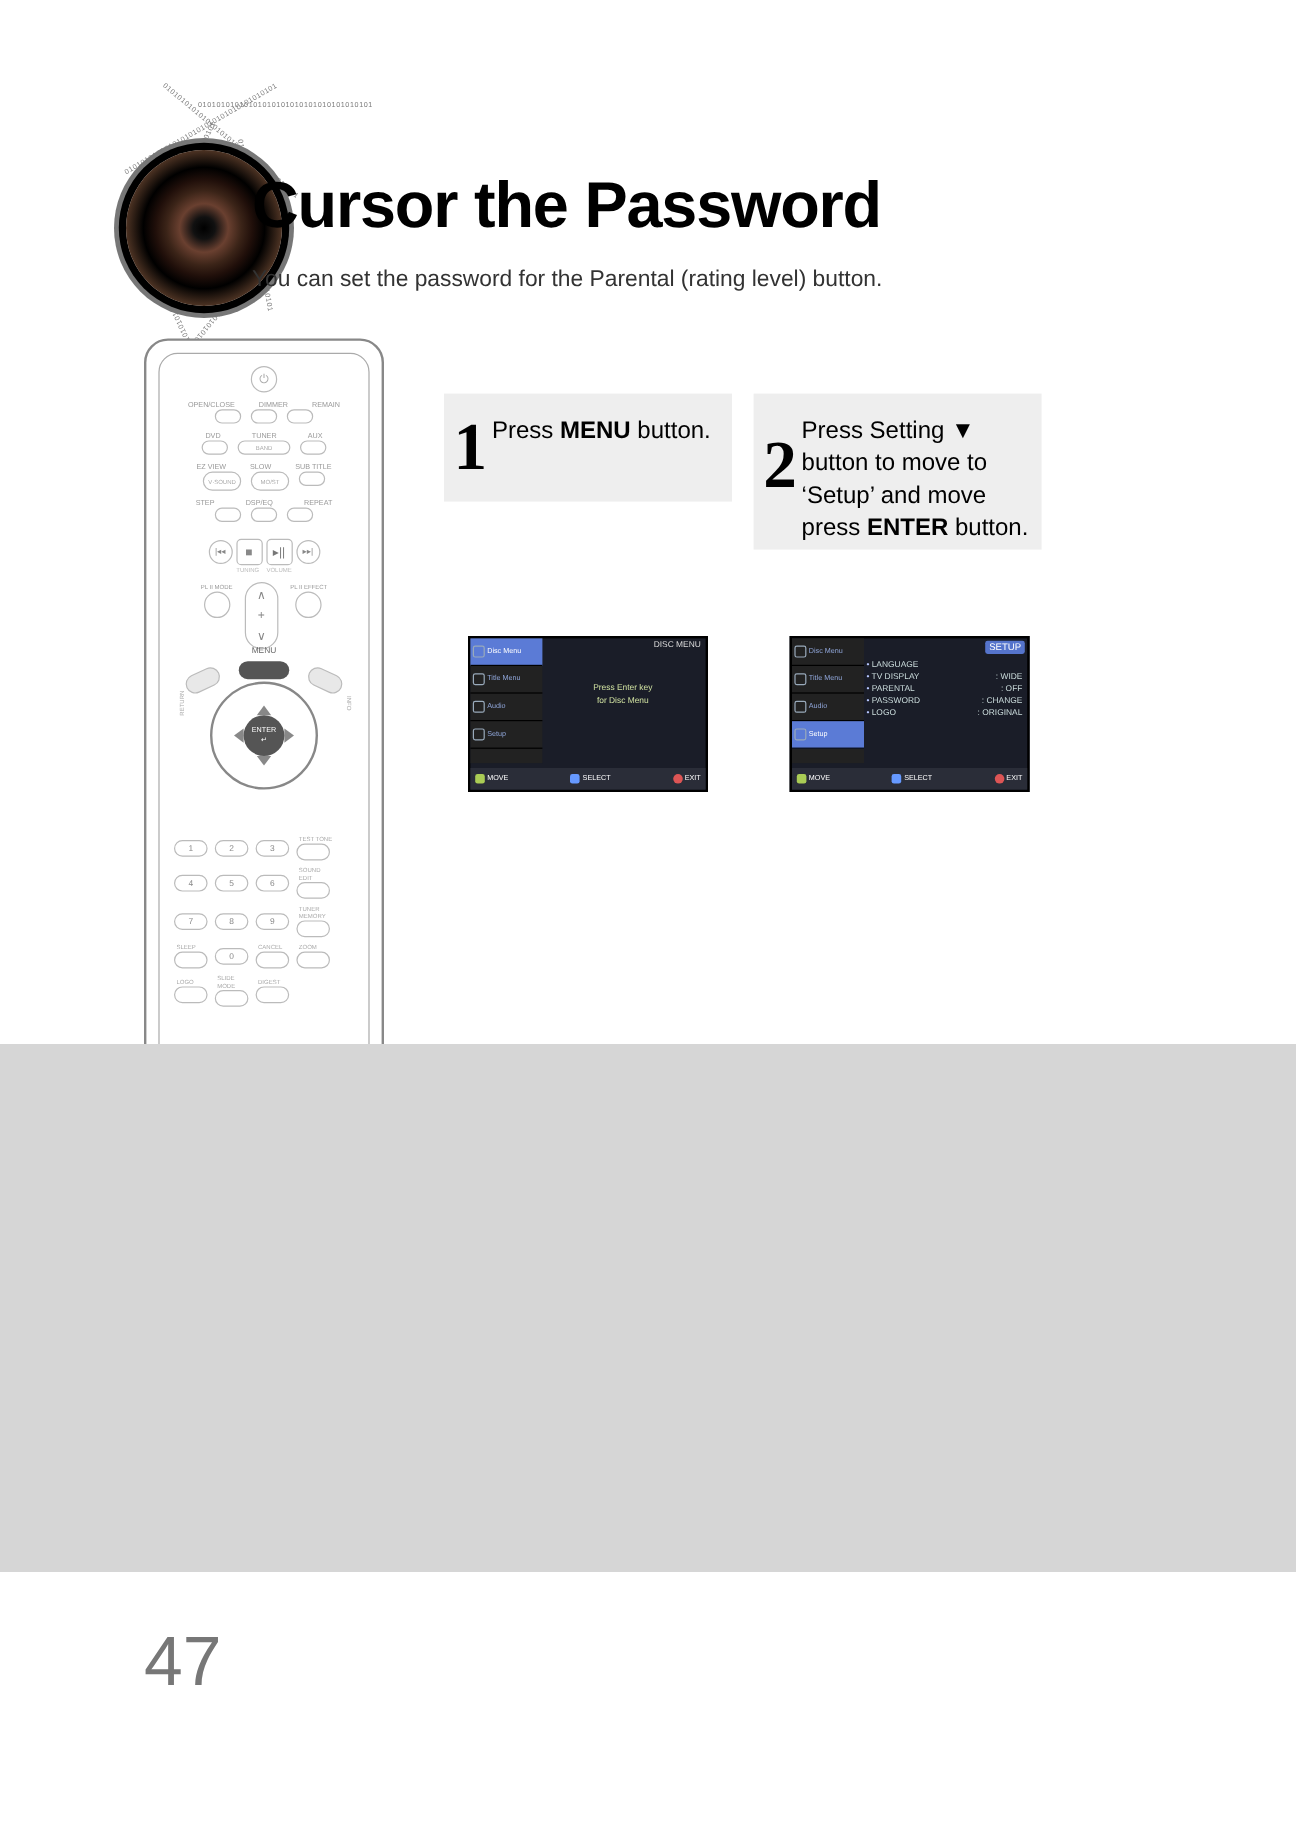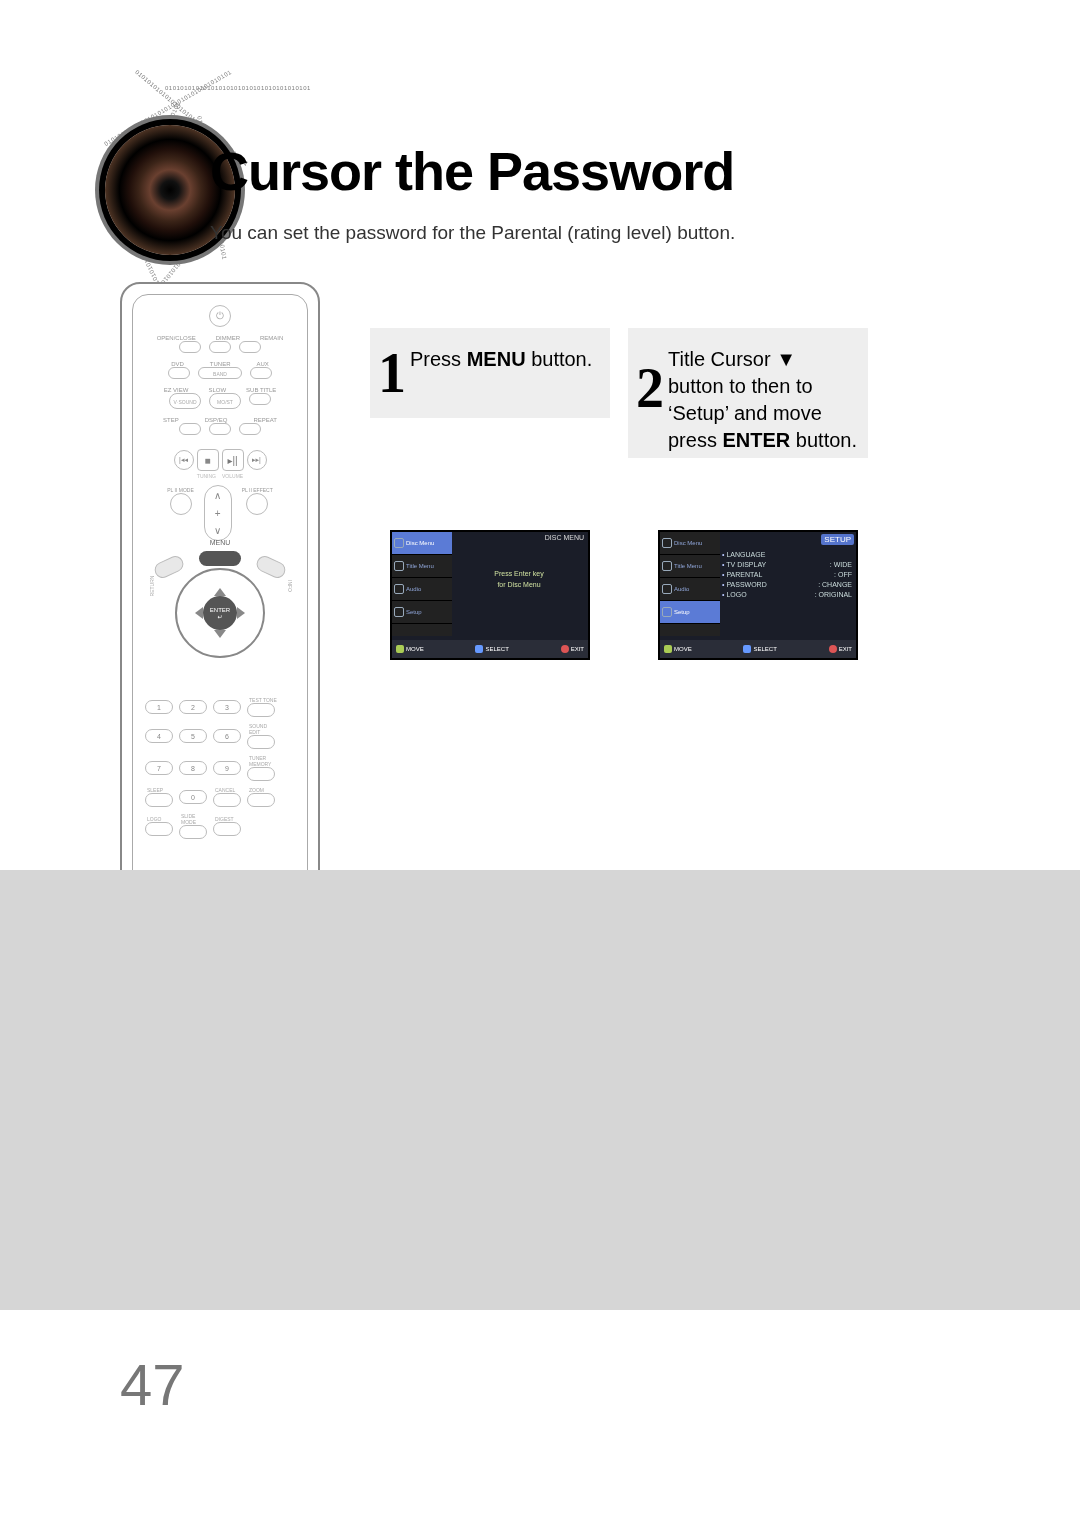--- a/index.html
+++ b/index.html
@@ -432,22 +432,22 @@
 <div class="step-group">
   <div class="step-card one">
     <div class="step-num">1</div>
     <div class="step-txt">
       <span>Press </span><b>MENU</b><span> button.</span>
     </div>
   </div>
   <div class="step-card two">
     <div class="step-num">2</div>
     <div class="step-txt">
-      <span>Title Cursor </span><span>▼</span><br>
-      <span>button to then to</span><br>
+      <span>Press Setting </span><span>▼</span><br>
+      <span>button to move to</span><br>
       <span>‘Setup’ and move</span><br>
       <span>press </span><b>ENTER</b><span> button.</span>
     </div>
   </div>
 </div>
 
 <div class="screens">
   <div class="osd one">
     <div class="osd-topbar left">DVD RECEIVER</div>
     <div class="osd-topbar">DISC MENU</div>

